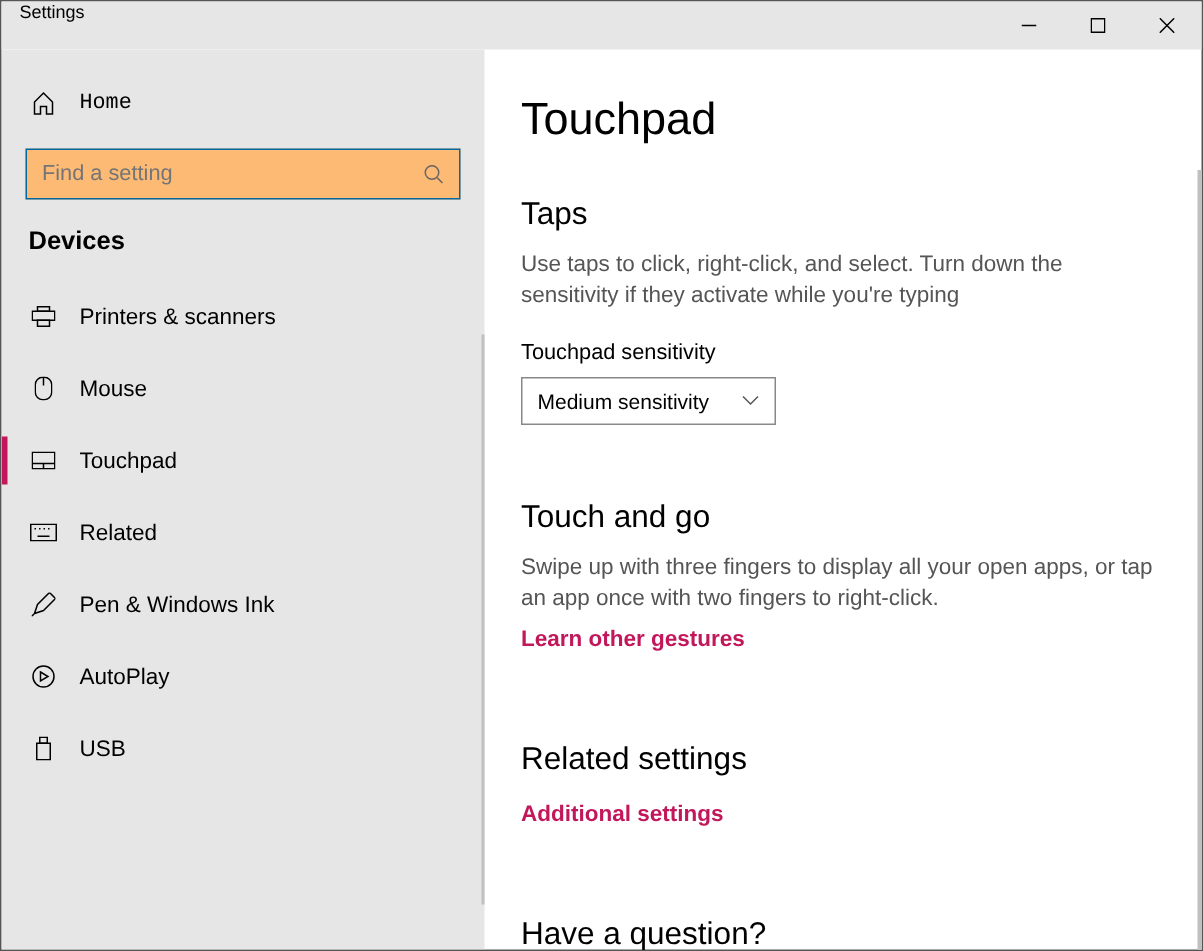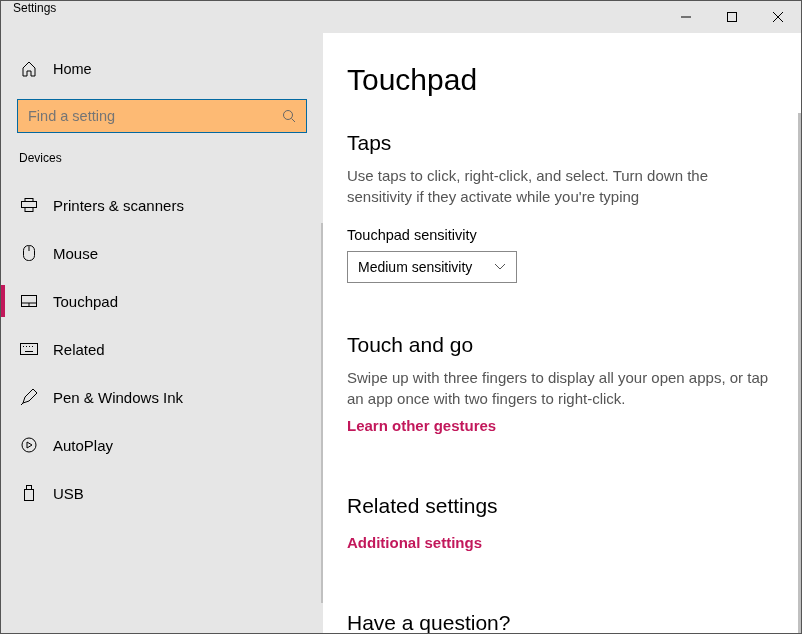--- a/index.html
+++ b/index.html
@@ -7,25 +7,25 @@
   .window { width: 802px; height: 634px; border: 1px solid #555; display: flex; flex-direction: column; position: relative; }
   .titlebar { height: 32px; display: flex; align-items: flex-start; background: #e6e6e6; }
   .titlebar-title { padding-left: 12px; font-size: 12px; }
   .titlebar-spacer { flex: 1; }
   .win-btn { width: 46px; height: 32px; display: flex; align-items: center; justify-content: center; cursor: pointer; }
   .content { flex: 1; display: flex; overflow: hidden; }
   .sidebar { width: 322px; background: #e6e6e6; display: flex; flex-direction: column; position: relative; }
   .sidebar-inner { padding: 14px 0 0 0; overflow-y: auto; flex: 1; position: relative; }
   .home-row { display: flex; align-items: center; height: 44px; padding-left: 18px; cursor: pointer; }
   .home-row .icon { width: 20px; display: flex; justify-content: center; }
-  .home-row .label { margin-left: 14px; font-size: 14.5px; }
+  .home-row .label { margin-left: 14px; font-size: 14.5px; font-family: Liberation Mono, monospace; }
   .search-wrap { padding: 8px 16px 18px 16px; }
   .search-box { height: 34px; border: 1px solid #0369a1; background: #fdba74; display: flex; align-items: center; padding: 0 10px; }
   .search-box input { flex: 1; border: none; background: transparent; outline: none; font-size: 14.5px; color: #555; }
-  .section-header { font-weight: 400; font-size: 12px; padding: 0 0 16px 18px; }
+  .section-header { font-weight: 700; font-size: 17px; padding: 0 0 16px 18px; }
   .nav-item { display: flex; align-items: center; height: 48px; padding-left: 18px; cursor: pointer; position: relative; }
   .nav-item .icon { width: 20px; display: flex; justify-content: center; align-items: center; }
   .nav-item .label { margin-left: 14px; font-size: 15px; }
   .nav-item.active::before { content: ""; position: absolute; left: 0; top: 8px; bottom: 8px; width: 4px; background: #c2185b; }
   .sidebar-scroll { position: absolute; right: 0; top: 190px; width: 2px; height: 380px; background: #c0c0c0; }
   .main { flex: 1; padding: 30px 24px 0 24px; overflow-y: auto; position: relative; }
   .main h1 { font-size: 30px; font-weight: 400; margin-bottom: 34px; }
   .main h2 { font-size: 21px; font-weight: 400; margin-bottom: 10px; }
   .main p.desc { color: #555; font-size: 15px; line-height: 1.4; margin-bottom: 20px; }
   .field-label { font-size: 14.5px; margin-bottom: 8px; }

